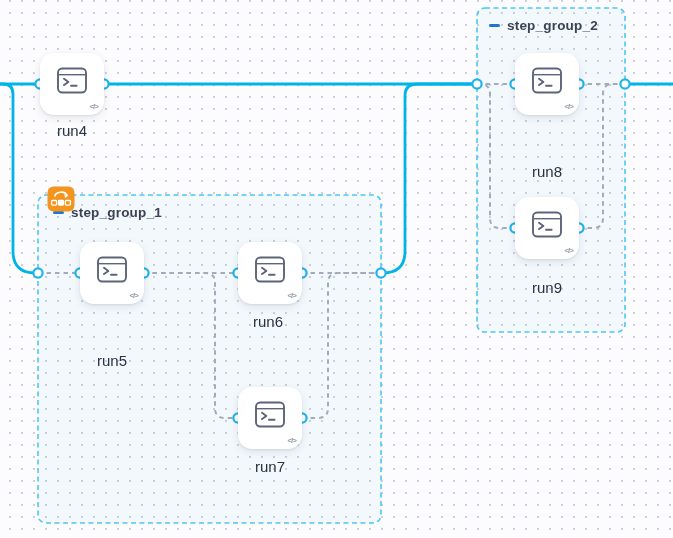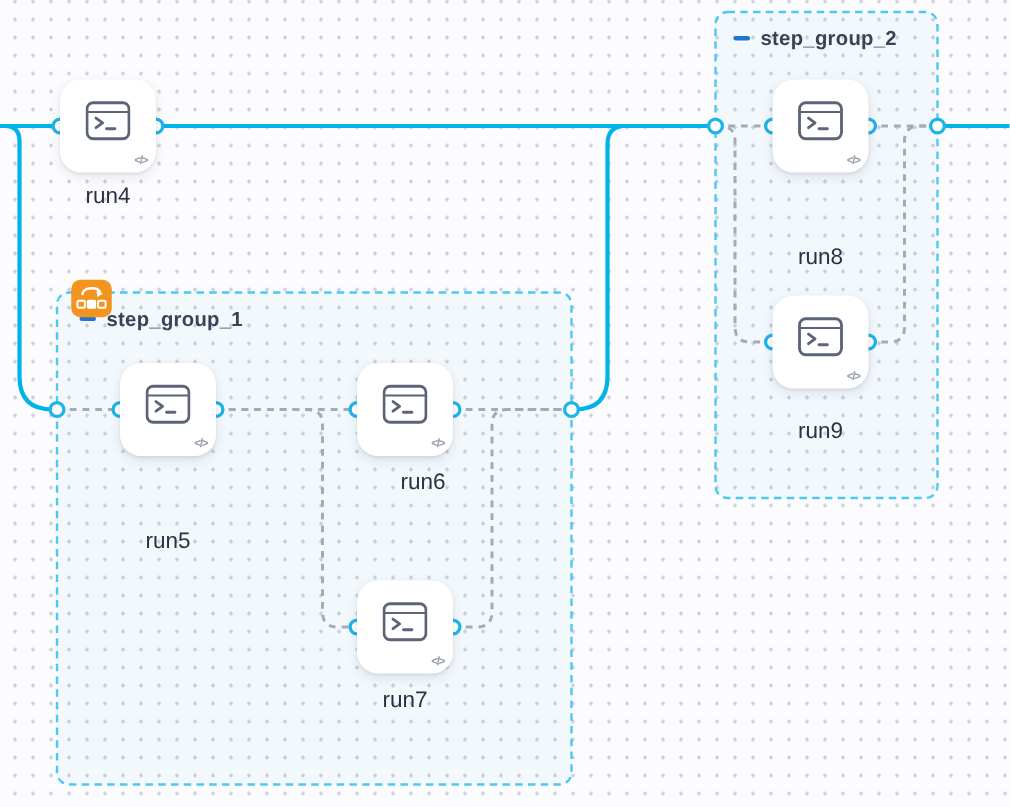--- a/index.html
+++ b/index.html
@@ -163,18 +163,18 @@
       <rect x="1" y="1" width="28" height="24" rx="4.2" fill="#fff" stroke="var(--node-icon)" stroke-width="1.9"></rect>
       <path d="M1 7.2 H 29" stroke="var(--node-icon)" stroke-width="1.4"></path>
       <path d="M7 11.2 L 11.4 14.4 L 7 17.6" fill="none" stroke="var(--node-icon)" stroke-width="1.9" stroke-linecap="round" stroke-linejoin="round"></path>
       <path d="M14 18.3 H 19.6" stroke="var(--node-icon)" stroke-width="1.9" stroke-linecap="round"></path>
     </svg>
     <span class="badge">&lt;/&gt;</span>
   </div>
 
   <div class="node-label" style="left:32px;top:123px;">run4</div>
   <div class="node-label" style="left:72px;top:314px;margin-top:39px;">run5</div>
-  <div class="node-label" style="left:242px;top:314px;">run6</div>
+  <div class="node-label" style="left:228px;top:314px;">run6</div>
   <div class="node-label" style="left:230px;top:459px;">run7</div>
   <div class="node-label" style="left:507px;top:123px;margin-top:41px;">run8</div>
   <div class="node-label" style="left:507px;top:269px;margin-top:11px;">run9</div>
 
 </div>
 
 </body></html>

